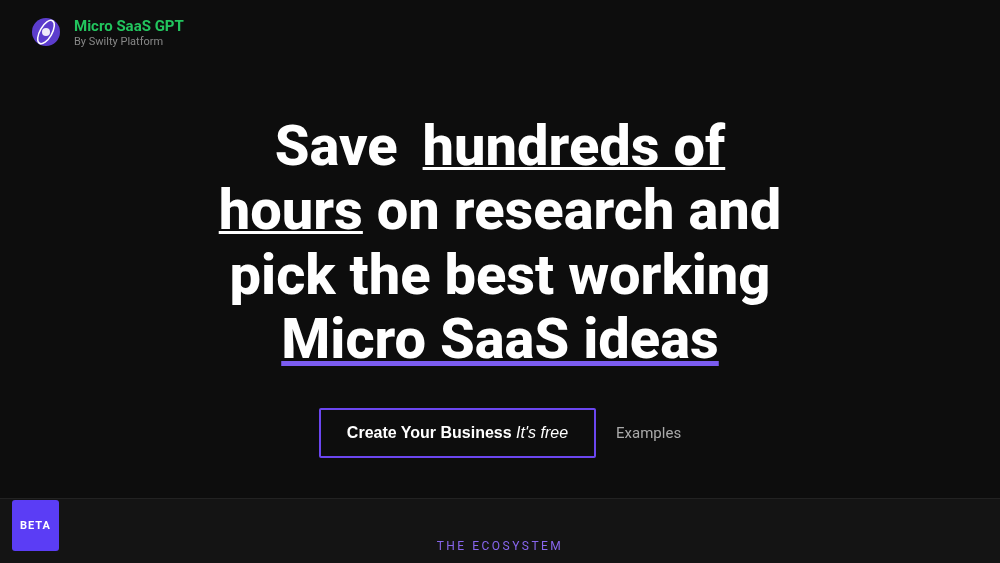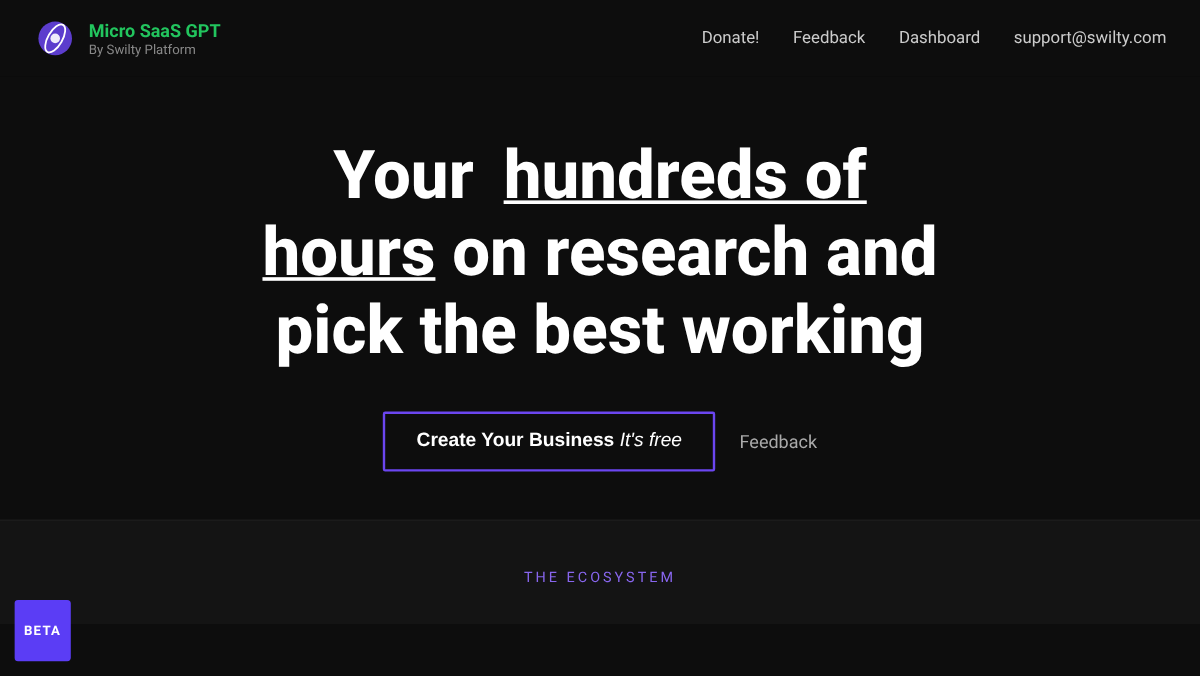--- a/index.html
+++ b/index.html
@@ -169,37 +169,31 @@
     <svg class="logo-icon" viewBox="0 0 36 36" fill="none" xmlns="http://www.w3.org/2000/svg">
       <circle cx="18" cy="18" r="14" fill="#6b46f0" opacity="0.85"></circle>
       <ellipse cx="18" cy="18" rx="6" ry="13" stroke="#ffffff" stroke-width="1.5" fill="none" transform="rotate(30 18 18)"></ellipse>
       <circle cx="18" cy="18" r="4" fill="#ffffff" opacity="0.9"></circle>
     </svg>
     <div class="logo-text-group">
       <span class="logo-title">Micro SaaS GPT</span>
       <span class="logo-subtitle">By Swilty Platform</span>
     </div>
   </div>
-  <nav>
-    <a href="#">Donate!</a>
-    <a href="#">Feedback</a>
-    <a href="#">Dashboard</a>
-    <a href="#">support@swilty.com</a>
-  </nav>
 </header>
 
 <section class="hero">
   <h1>
-    <span>Your </span><span class="underline">hundreds of<br>hours</span><span> on research and<br>pick the best working<br></span>
+    <span>Save </span><span class="underline">hundreds of<br>hours</span><span> on research and<br>pick the best working<br></span><span class="purple-underline">Micro SaaS ideas</span>
   </h1>
   <div class="cta-group">
     <button class="cta-button">
       <span>Create Your Business </span><em>It's free</em>
     </button>
-    <a href="#" class="examples-link">Feedback</a>
+    <a href="#" class="examples-link">Examples</a>
   </div>
 </section>
 
 <section class="ecosystem">
   <div class="ecosystem-label">THE ECOSYSTEM</div>
 
 </section>
 
 <div class="beta-badge">BETA</div>
 

